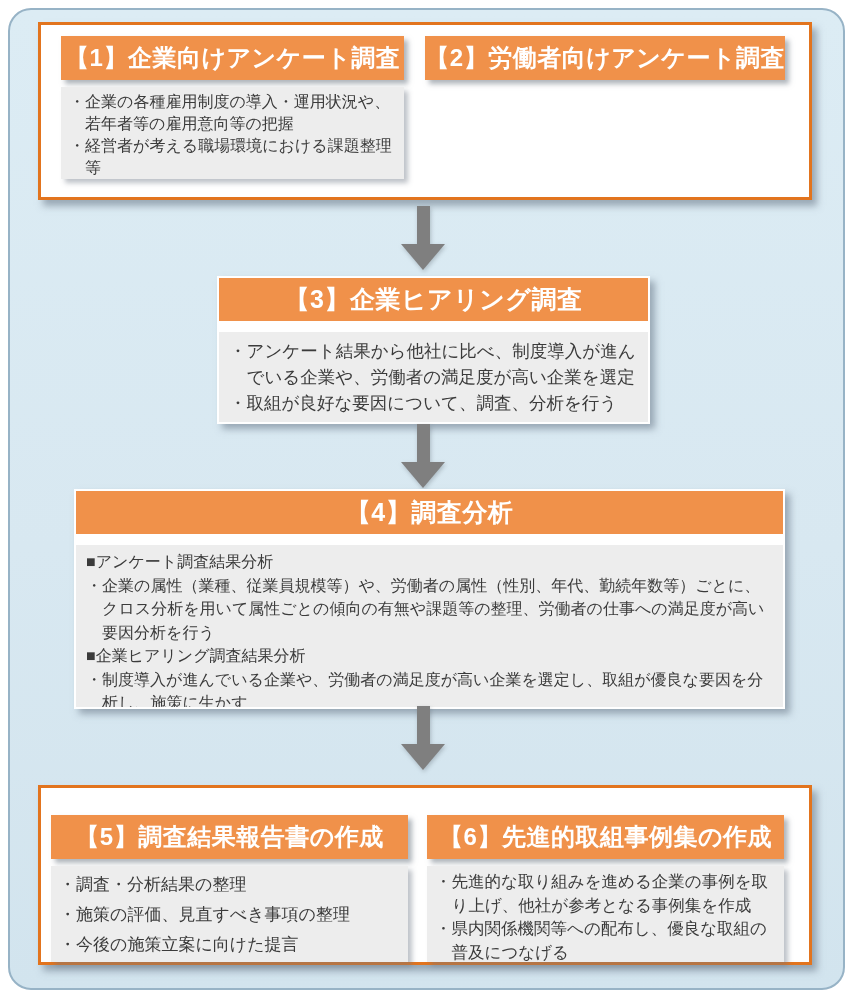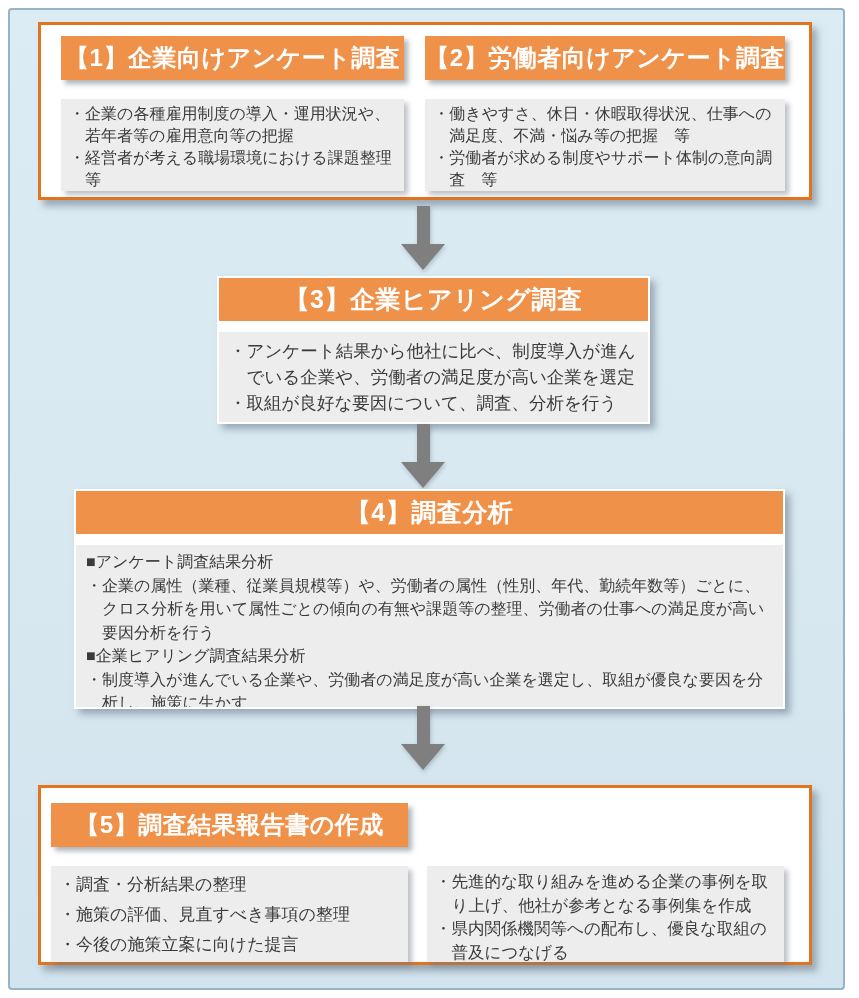--- a/index.html
+++ b/index.html
@@ -2,21 +2,21 @@
 <html style="--header_orange: #F0914A; --border_orange: #E2741E; --body_gray: #EDEDED; --panel_bg: #D8E8F1; --panel_border: #97B3C6; --arrow_gray: #7F7F7F; --text_dark: #3B3B3B; --header_text: #FFFFFF;"><head>
 <meta charset="utf-8">
 <style>
   * { box-sizing: border-box; margin: 0; padding: 0; }
   html,body { width: 859px; height: 998px; background:#ffffff;
     font-family:"Liberation Sans","DejaVu Sans",sans-serif; }
   .page { position:relative; width:859px; height:998px; background:#ffffff; overflow:hidden; }
 
   .panel {
     position:absolute; left:8px; top:8px; width:837px; height:982px;
-    border:2px solid var(--panel_border,#97B3C6); border-radius:4px;
+    border:2px solid var(--panel_border,#97B3C6); border-radius:23px;
     background:linear-gradient(180deg,#dcecf4 0%, var(--panel_bg,#D8E8F1) 55%, #d2e4ee 100%);
   }
 
   
   .container {
     position:absolute; background:#ffffff;
     border:3px solid var(--border_orange,#E2741E);
     box-shadow:5px 6px 7px rgba(100,115,132,.55);
     display:flex;
   }
@@ -28,21 +28,21 @@
 
   .hdr {
     background:var(--header_orange,#F0914A); color:var(--header_text,#FFFFFF);
     font-weight:bold; text-align:center; height:44px; line-height:44px; font-size:24px;
     box-shadow:4px 4px 5px rgba(110,120,132,.55);
     letter-spacing:0.5px; white-space:nowrap; overflow:hidden;
   }
   .bdy {
     background:var(--body_gray,#EDEDED); color:var(--text_dark,#3B3B3B);
     box-shadow:4px 4px 5px rgba(110,120,132,.45);
-    margin-top:19px; padding:4px 8px 0 8px; overflow:hidden;
+    margin-top:7px; padding:4px 8px 0 8px; overflow:hidden;
   }
   .col .bdy { height:92px; font-size:16px; line-height:22px; }
   .col.c5 .bdy, .col.c6 .bdy { height:96px; }
   .col.c5 .bdy { font-size:17px; line-height:30px; }
   .col.c6 .bdy { font-size:16.5px; line-height:23.5px; }
 
   
   .unit {
     position:absolute; background:#ffffff; padding:2px;
     box-shadow:5px 5px 7px rgba(100,115,132,.55);
@@ -76,24 +76,20 @@
     <section class="container top">
       <div class="col c1">
         <div class="hdr">【1】企業向けアンケート調査</div>
         <div class="bdy">
           <div class="bullet">・企業の各種雇用制度の導入・運用状況や、若年者等の雇用意向等の把握</div>
           <div class="bullet">・経営者が考える職場環境における課題整理 等</div>
         </div>
       </div>
       <div class="col c2">
         <div class="hdr">【2】労働者向けアンケート調査</div>
-        <div class="bdy">
-          <div class="bullet">・働きやすさ、休日・休暇取得状況、仕事への満足度、不満・悩み等の把握　等</div>
-          <div class="bullet">・労働者が求める制度やサポート体制の意向調査　等</div>
-        </div>
       </div>
     </section>
 
     <div class="arrow a1">
       <div class="stem"></div>
       <div class="head"></div>
     </div>
 
     <section class="unit u3">
       <div class="hdr">【3】企業ヒアリング調査</div>
@@ -126,20 +122,21 @@
     <section class="container bottom">
       <div class="col c5">
         <div class="hdr">【5】調査結果報告書の作成</div>
         <div class="bdy">
           <div class="bullet">・調査・分析結果の整理</div>
           <div class="bullet">・施策の評価、見直すべき事項の整理</div>
           <div class="bullet">・今後の施策立案に向けた提言</div>
         </div>
       </div>
       <div class="col c6">
+        <div class="hdr">【6】先進的取組事例集の作成</div>
         <div class="bdy">
           <div class="bullet">・先進的な取り組みを進める企業の事例を取り上げ、他社が参考となる事例集を作成</div>
           <div class="bullet">・県内関係機関等への配布し、優良な取組の普及につなげる</div>
         </div>
       </div>
     </section>
 
   </div>
 </div>
 

